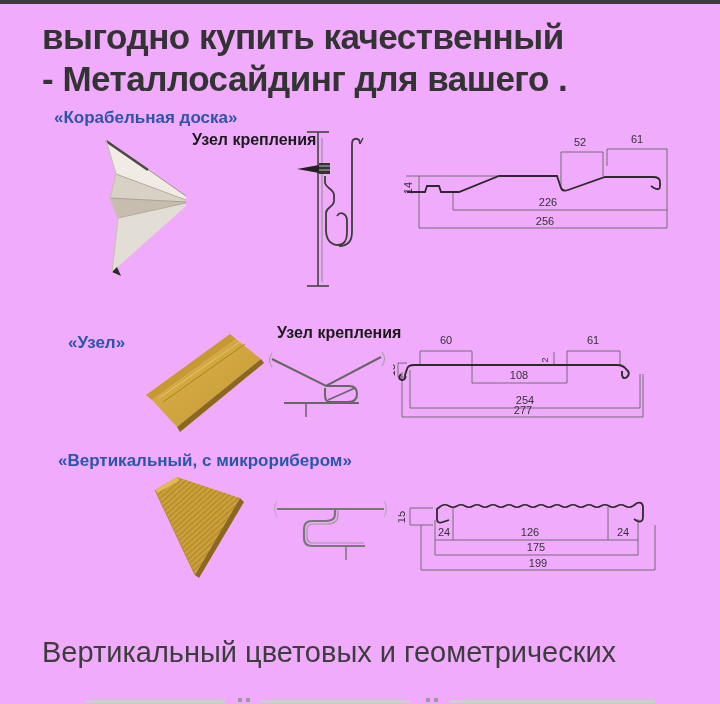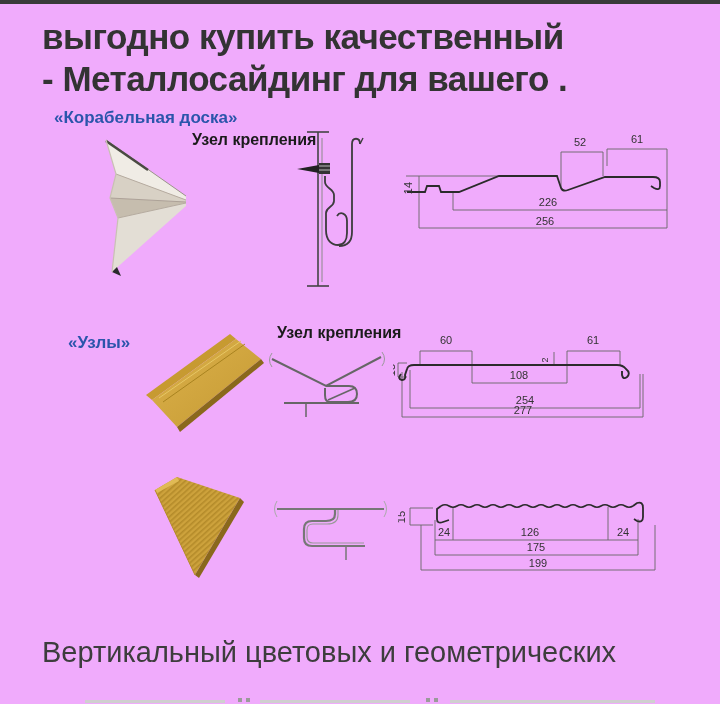--- a/index.html
+++ b/index.html
@@ -71,21 +71,21 @@
       <path d="M50,60 V78 M50,78 H264"></path>
     </g>
     <path d="M4,60 H22 L24,54 H36 L38,60 H56 L96,44 H154 L158,56 Q160,60 165,58 L202,45 H250 Q257,45 257,50 V54 Q257,59 251,56 L248,54" stroke="#2b2b2b" stroke-width="1.8" fill="none"></path>
     <text x="177" y="14" text-anchor="middle">52</text>
     <text x="234" y="11" text-anchor="middle">61</text>
     <text x="9" y="56" text-anchor="middle" transform="rotate(-90 9 56)">14</text>
     <text x="145" y="74" text-anchor="middle">226</text>
     <text x="142" y="93" text-anchor="middle">256</text>
   </svg>
 
-  <div class="sec-title" style="left:68px;top:333px;">«Узлы»</div>
+  <div class="sec-title" style="left:68px;top:333px;">«Узел»</div>
   <div class="node-label" style="left:277px;top:324px;">Узел крепления</div>
 
   <svg class="fig" style="left:128px;top:328px;" width="140" height="106" viewBox="0 0 140 106">
     <defs>
       <linearGradient id="goldGrad" x1="0" y1="0" x2="1" y2="1">
         <stop offset="0" stop-color="#dcb14b"></stop>
         <stop offset="1" stop-color="#c59a33"></stop>
       </linearGradient>
     </defs>
     <polygon points="18,67 102,6 108,11 24,72" fill="#c79a31"></polygon>
@@ -121,20 +121,21 @@
     <path d="M8,44 Q4,49 9,50 Q13,50 12,45 L14,39 Q15,35 21,35 H224 Q230,35 233,39 Q238,43 234,47 Q230,50 229,45 L229,41" stroke="#2b2b2b" stroke-width="1.9" fill="none"></path>
     <text x="53" y="14" text-anchor="middle">60</text>
     <text x="200" y="14" text-anchor="middle">61</text>
     <text x="155" y="30" text-anchor="middle" transform="rotate(-90 155 30)" style="font-size:9px">2</text>
     <text x="2" y="40" text-anchor="middle" transform="rotate(-90 2 40)">15</text>
     <text x="126" y="49" text-anchor="middle">108</text>
     <text x="132" y="74" text-anchor="middle">254</text>
     <text x="130" y="84" text-anchor="middle">277</text>
   </svg>
 
+  <div class="sec-title" style="left:58px;top:451px;">«Вертикальный, с микрорибером»</div>
 
   <svg class="fig" style="left:138px;top:474px;" width="140" height="110" viewBox="0 0 140 110">
     <defs>
       <pattern id="ribs" width="4" height="4" patternUnits="userSpaceOnUse" patternTransform="rotate(48)">
         <rect width="4" height="4" fill="#cda23c"></rect>
         <rect width="1.6" height="4" fill="#b48b2a"></rect>
       </pattern>
     </defs>
     <polygon points="17,16 39,3 102,24 57,101" fill="url(#ribs)"></polygon>
     <polygon points="17,16 39,3 41,7 19,19" fill="#e0ba55"></polygon>

